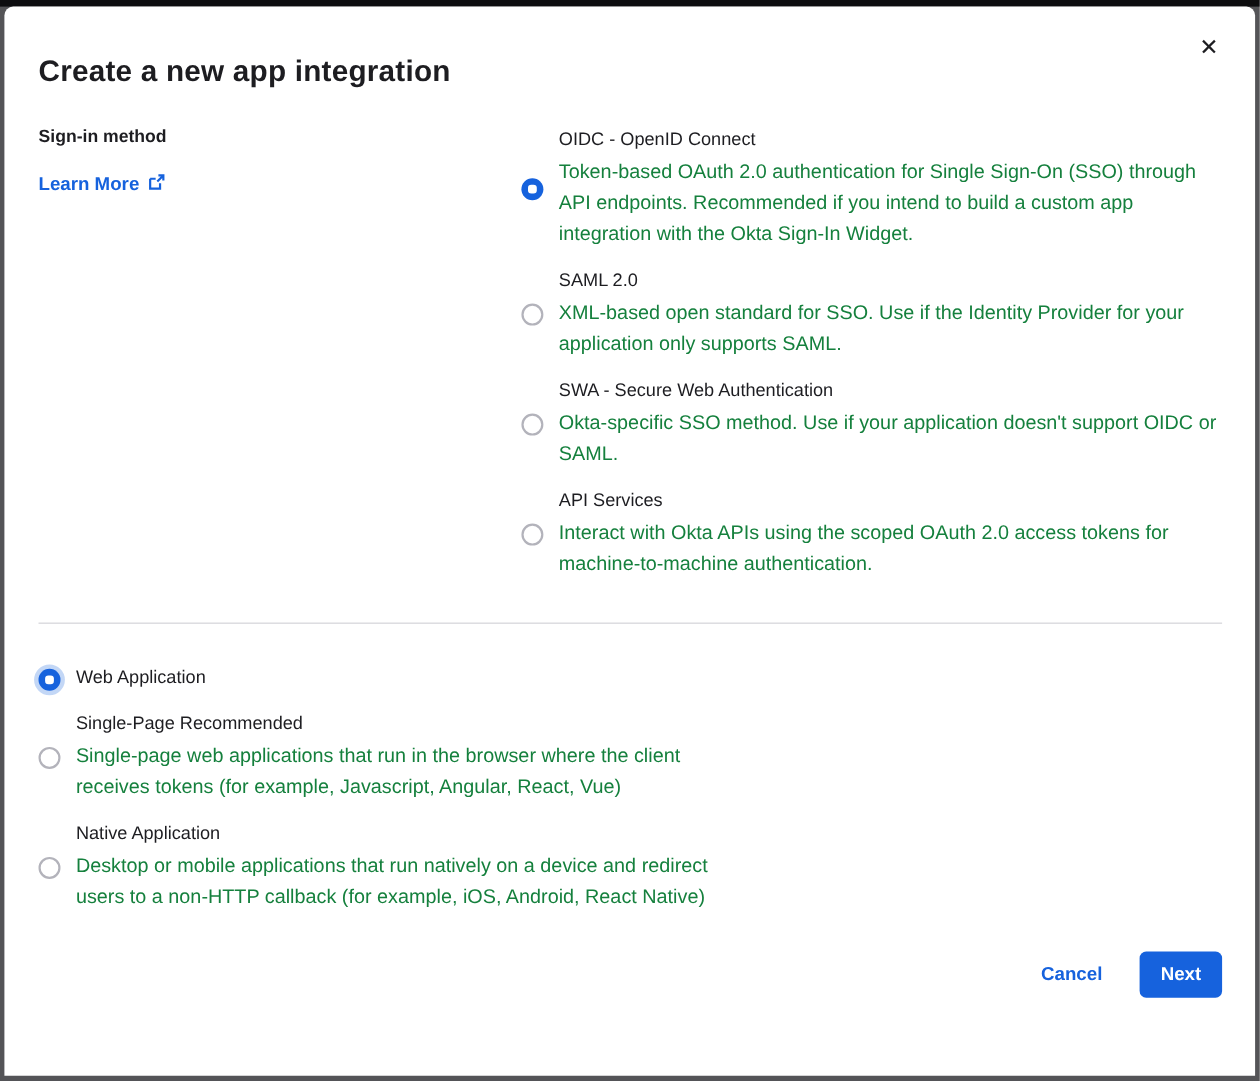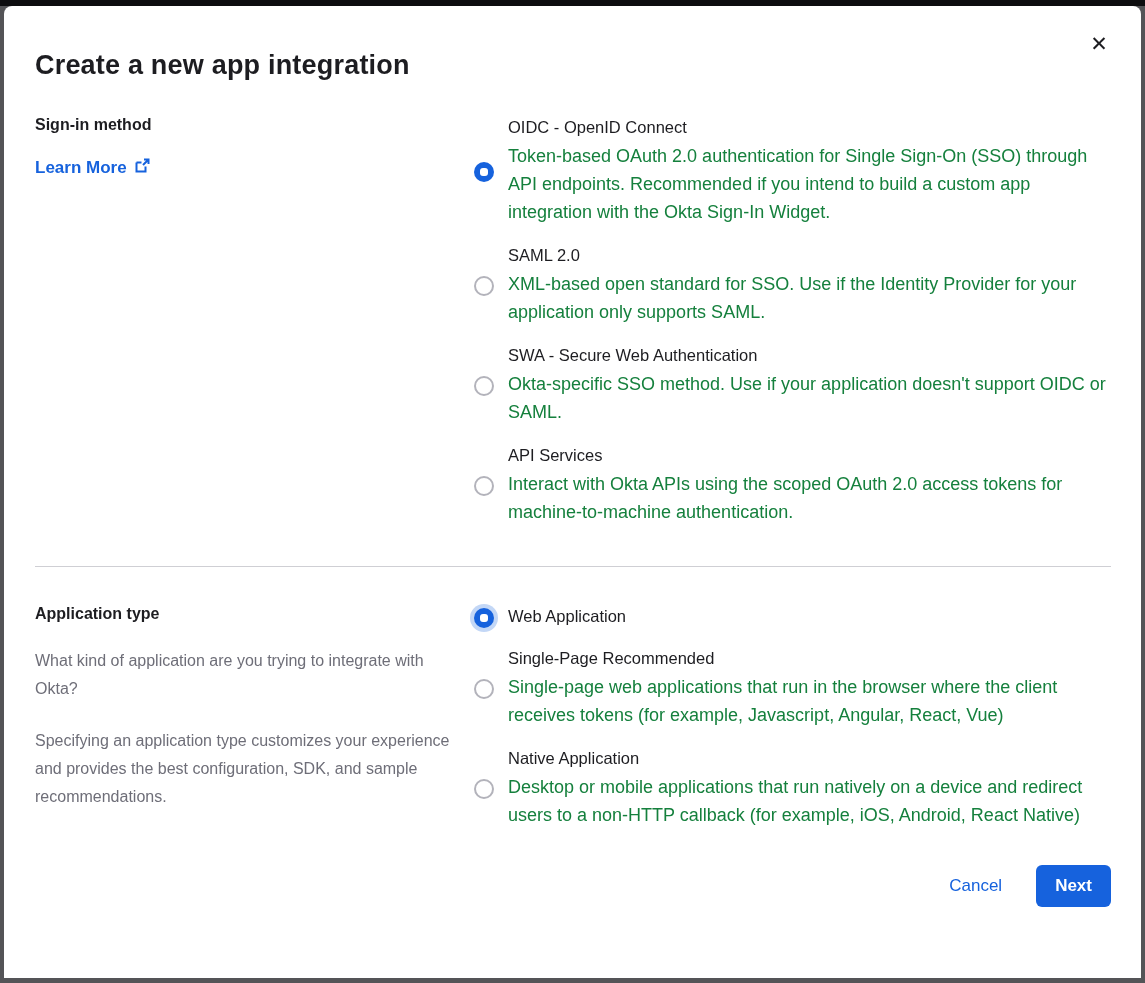--- a/index.html
+++ b/index.html
@@ -147,21 +147,21 @@
     display: flex;
     justify-content: flex-end;
     align-items: center;
     margin-top: 36px;
   }
   .cancel-btn {
     background: transparent;
     border: none;
     font-family: "Liberation Sans", sans-serif;
     font-size: 17px;
-    font-weight: normal;
+    font-weight: bold;
     color: #1662dd;
     margin-right: 34px;
     cursor: pointer;
     padding: 0;
   }
   .next-btn {
     background: #1662dd;
     border: none;
     border-radius: 6px;
     font-family: "Liberation Sans", sans-serif;
@@ -229,25 +229,20 @@
           <div class="option-desc">Interact with Okta APIs using the scoped OAuth 2.0 access tokens for machine-to-machine authentication.</div>
         </div>
       </div>
 
     </div>
   </div>
 
   <hr class="divider">
 
   <div class="section apptype">
-    <div class="section-left">
-      <div class="section-label">Application type</div>
-      <p class="left-paragraph">What kind of application are you trying to integrate with Okta?</p>
-      <p class="left-paragraph">Specifying an application type customizes your experience and provides the best configuration, SDK, and sample recommendations.</p>
-    </div>
     <div class="section-right">
 
       <div class="option">
         <span class="radio selected focused"></span>
         <div class="option-text">
           <div class="option-label">Web Application</div>
         </div>
       </div>
 
       <div class="option">

